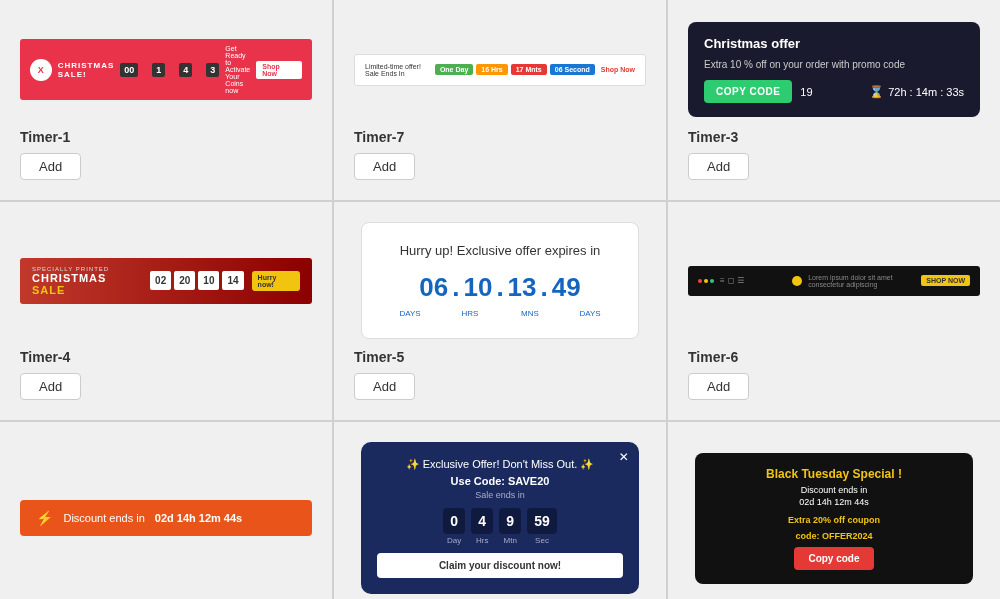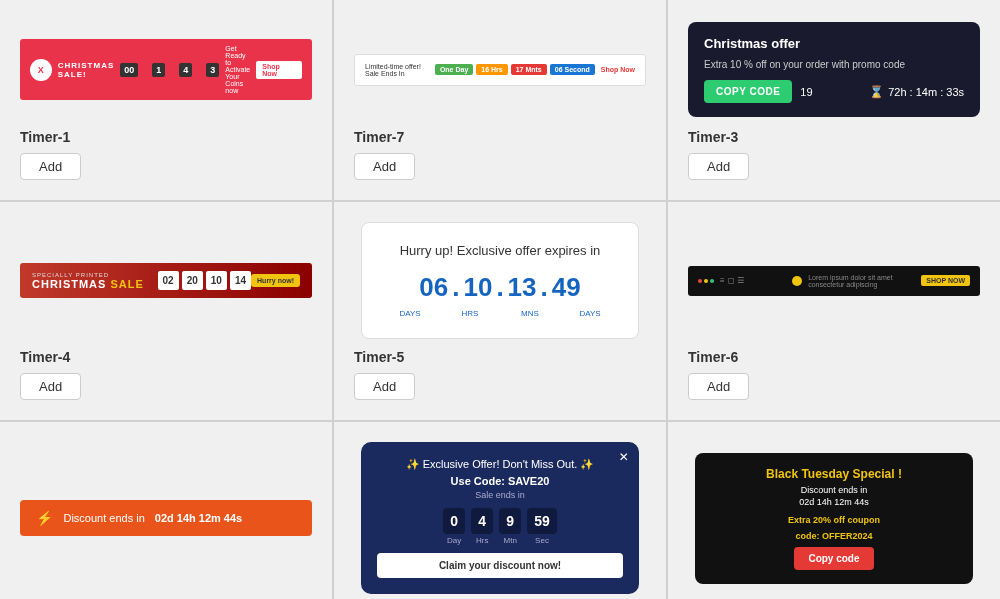--- a/index.html
+++ b/index.html
@@ -193,20 +193,21 @@
       font-size: 12px;
     }
 
     
     .timer4-bar {
       background: linear-gradient(90deg, #c0392b, #8b0000);
       width: 100%;
       padding: 8px 12px;
       display: flex;
       align-items: center;
+      gap: 8px;
       border-radius: 3px;
     }
     .timer4-left {
       display: flex;
       flex-direction: column;
     }
     .timer4-special {
       color: #ddd;
       font-size: 6px;
       letter-spacing: 1px;

